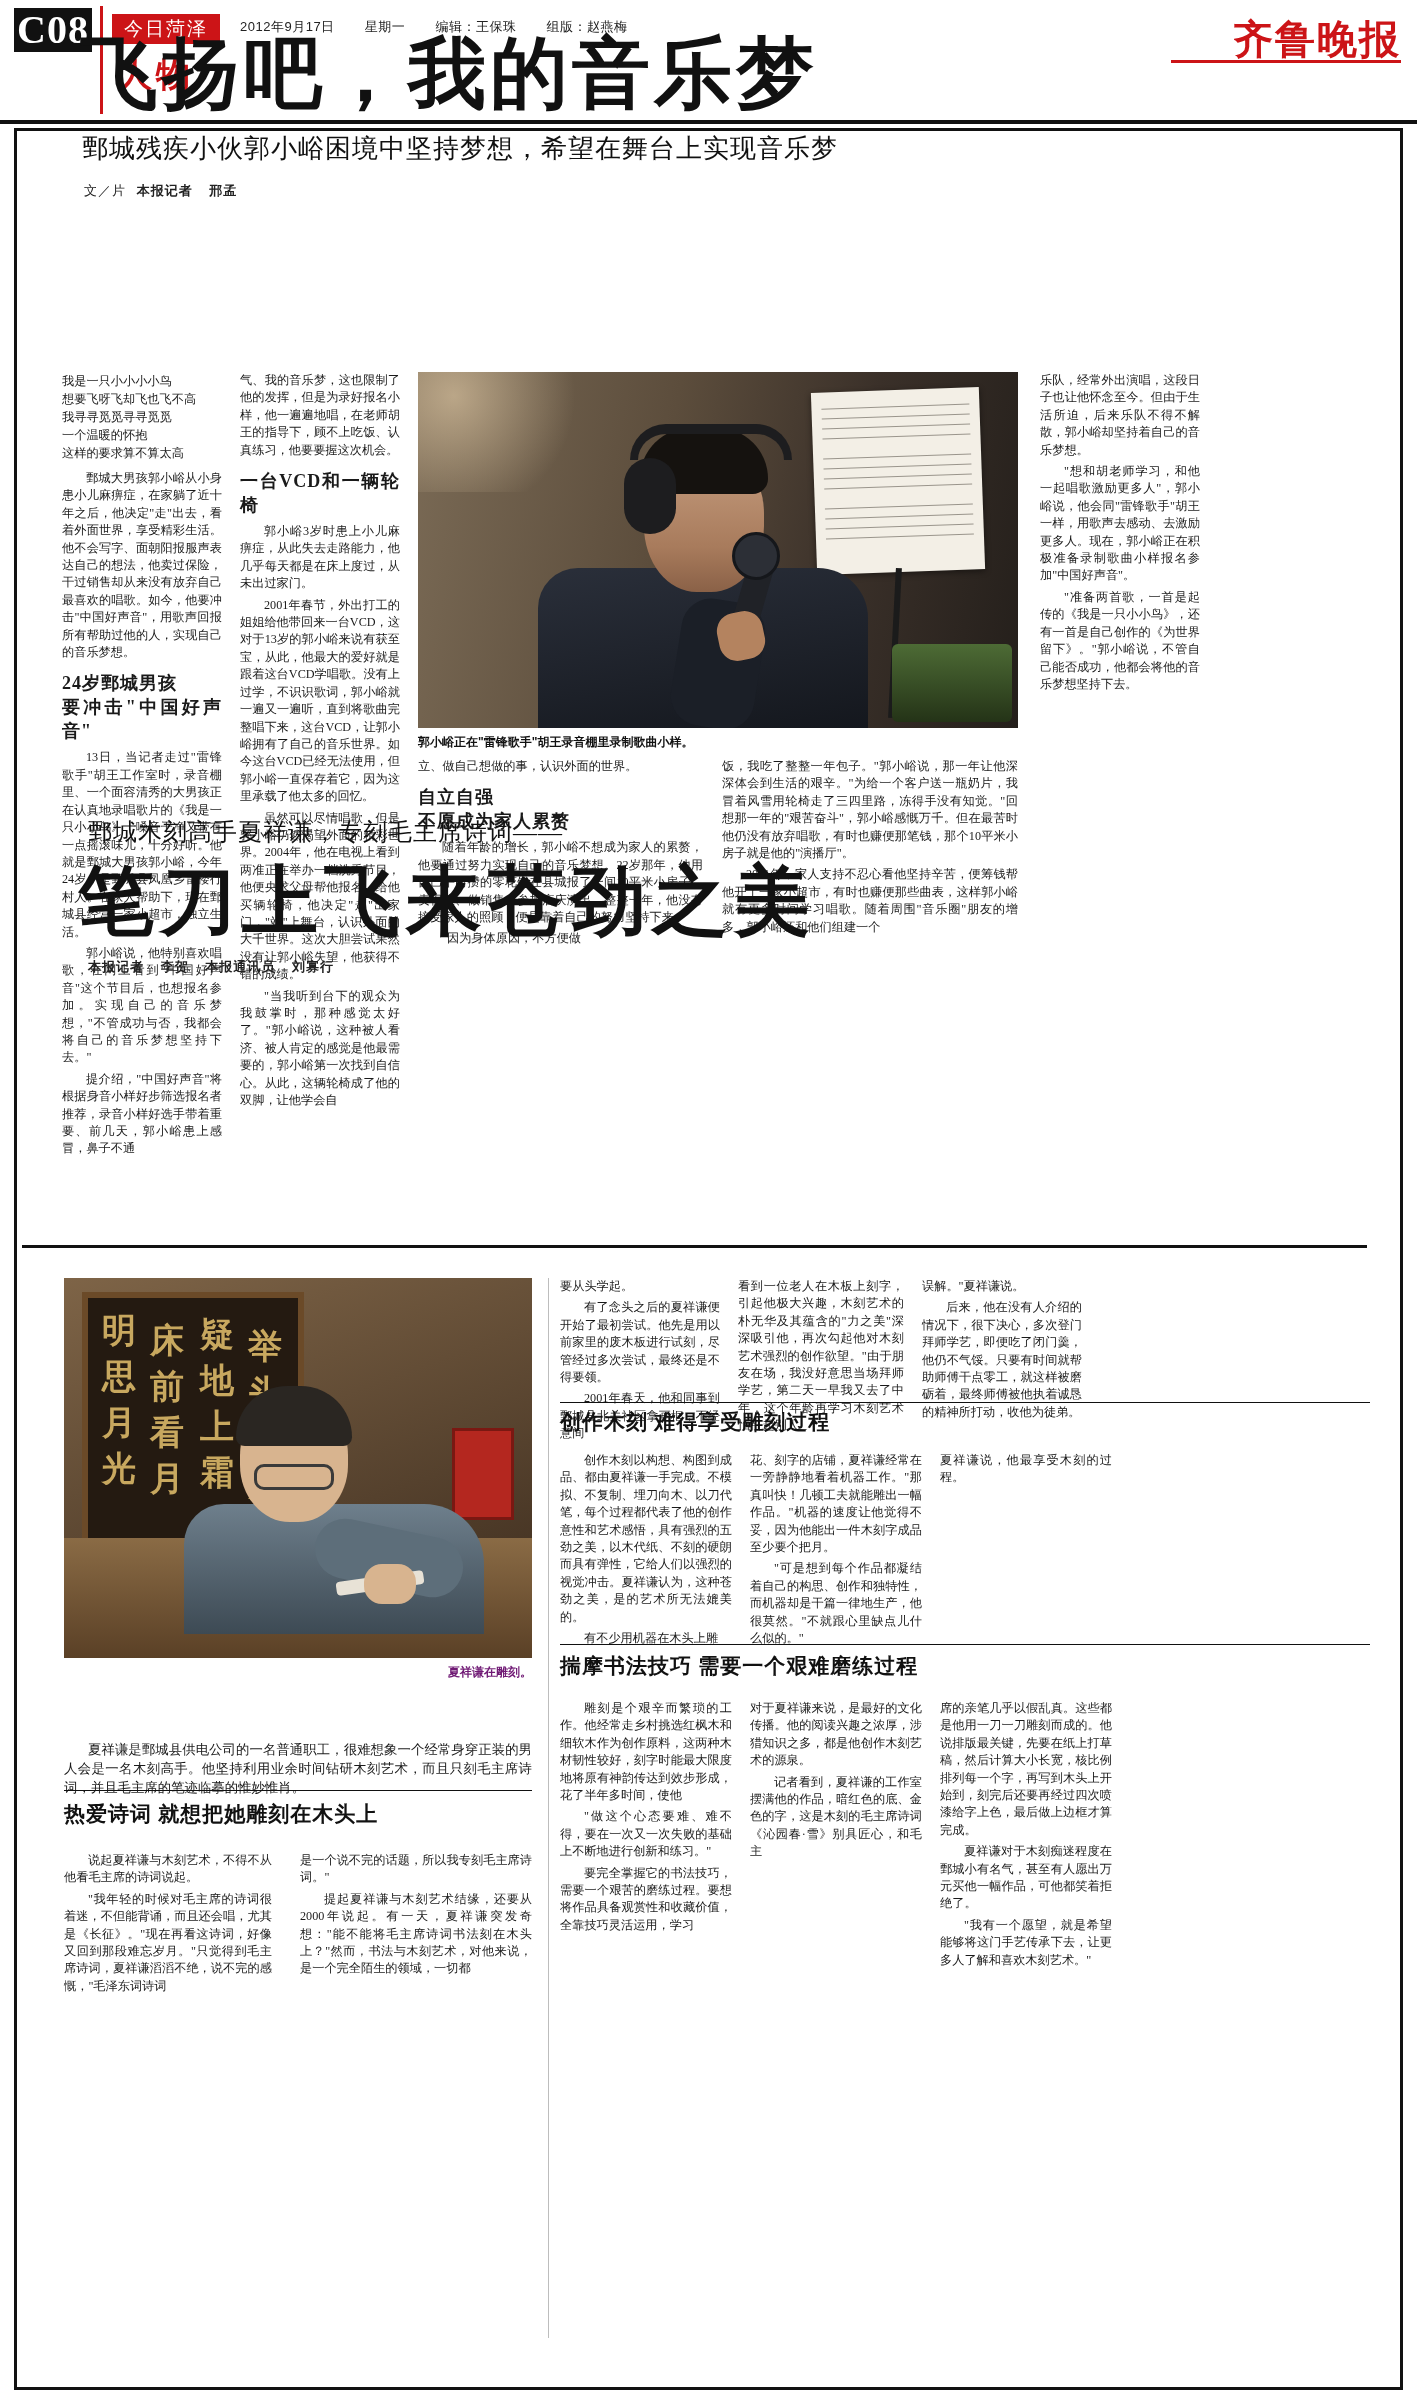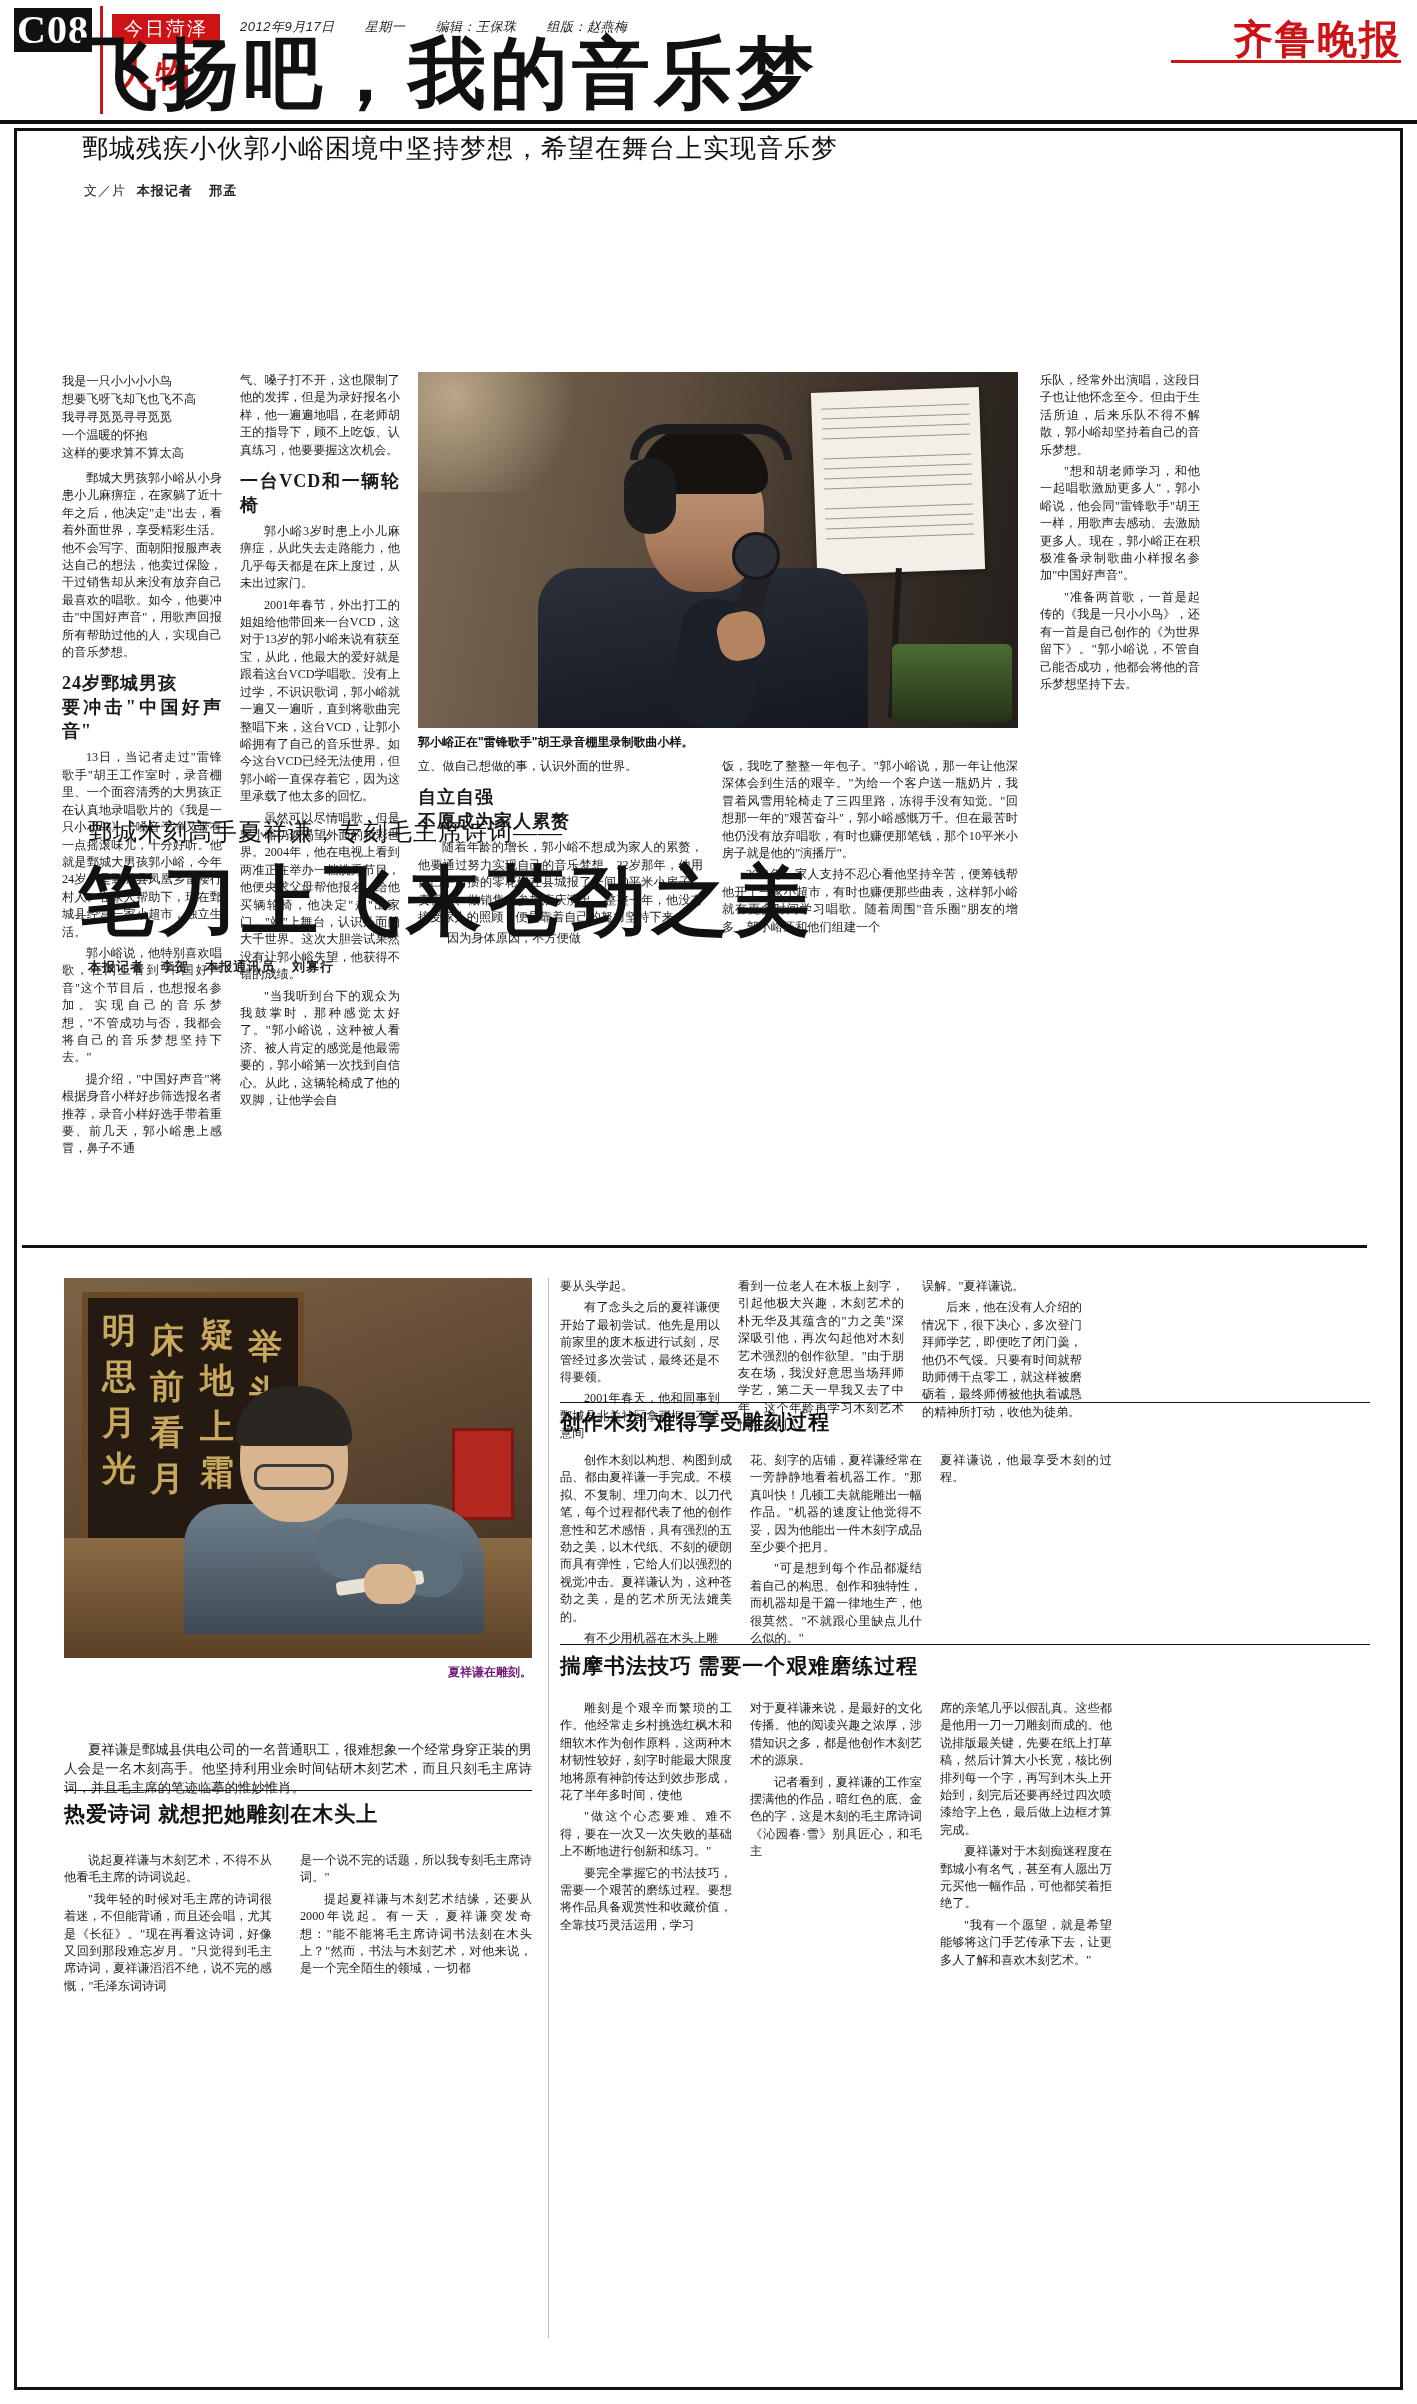--- a/index.html
+++ b/index.html
@@ -9,21 +9,21 @@
   
   .masthead{position:relative;height:120px;border-bottom:4px solid #111;}
   .mh-pagebox{position:absolute;left:14px;top:8px;width:78px;height:44px;background:#111;color:#fff;
     font-family:"Liberation Serif","DejaVu Serif",serif;font-weight:bold;font-size:40px;line-height:44px;text-align:center;letter-spacing:1px;}
   .mh-redrule{position:absolute;left:100px;top:6px;width:3px;height:108px;background:#cc1417;}
   .mh-tagbox{position:absolute;left:112px;top:14px;width:108px;height:30px;background:#cc1417;color:#fff;
     font-size:19px;line-height:30px;text-align:center;letter-spacing:2px;}
   .mh-section{position:absolute;left:118px;top:52px;color:#cc1417;font-size:34px;font-weight:bold;letter-spacing:4px;
     font-family:"Liberation Serif","DejaVu Serif",serif;}
   .mh-date{position:absolute;left:240px;top:18px;font-size:13px;color:#222;letter-spacing:0.5px;}
-  .mh-date span{margin-right:26px;font-style:italic;}
+  .mh-date span{margin-right:26px;}
   .mh-brand{position:absolute;right:16px;top:12px;color:#cc1417;font-size:40px;font-weight:bold;letter-spacing:2px;
     font-family:"Liberation Serif","DejaVu Serif",serif;}
   .mh-brandline{position:absolute;right:16px;top:60px;width:230px;height:3px;background:#cc1417;}
 
   .frame{position:absolute;left:14px;top:128px;width:1389px;height:2262px;border:3px solid #111;box-sizing:border-box;}
 
   
   .s1{position:absolute;left:22px;top:12px;width:1345px;}
   .s1-head{font-family:"Liberation Serif","DejaVu Serif",serif;font-weight:bold;font-size:78px;line-height:88px;
     letter-spacing:4px;color:#111;margin:18px 0 0 58px;}
@@ -145,21 +145,21 @@
       </div>
       <p>鄄城大男孩郭小峪从小身患小儿麻痹症，在家躺了近十年之后，他决定"走"出去，看着外面世界，享受精彩生活。他不会写字、面朝阳报服声表达自己的想法，他卖过保险，干过销售却从来没有放弃自己最喜欢的唱歌。如今，他要冲击"中国好声音"，用歌声回报所有帮助过他的人，实现自己的音乐梦想。</p>
       <h3 style="white-space:pre-line;">24岁鄄城男孩
 要冲击"中国好声音"</h3>
       <p>13日，当记者走过"雷锋歌手"胡王工作室时，录音棚里、一个面容清秀的大男孩正在认真地录唱歌片的《我是一只小小鸟》，嗓音干净又带有一点摇滚味儿，十分好听。他就是鄄城大男孩郭小峪，今年24岁，是鄄城县凤凰乡雷楼行村人。在家人帮助下，现在鄄城县经营一家小超市，独立生活。</p>
       <p>郭小峪说，他特别喜欢唱歌，在网上看到"中国好声音"这个节目后，也想报名参加。实现自己的音乐梦想，"不管成功与否，我都会将自己的音乐梦想坚持下去。"</p>
       <p>提介绍，"中国好声音"将根据身音小样好步筛选报名者推荐，录音小样好选手带着重要、前几天，郭小峪患上感冒，鼻子不通</p>
     </div>
 
     <div class="col c2">
-      <p class="noind">气、嗓子打不开，这也限制了他的发挥，但是为录好报名小样，他一遍遍地唱，在老师胡王的指导下，顾不上吃饭、认真练习，他要要握这次机会。</p>
+      <p class="noind">气、我的音乐梦，这也限制了他的发挥，但是为录好报名小样，他一遍遍地唱，在老师胡王的指导下，顾不上吃饭、认真练习，他要要握这次机会。</p>
       <h3>一台VCD和一辆轮椅</h3>
       <p>郭小峪3岁时患上小儿麻痹症，从此失去走路能力，他几乎每天都是在床上度过，从未出过家门。</p>
       <p>2001年春节，外出打工的姐姐给他带回来一台VCD，这对于13岁的郭小峪来说有获至宝，从此，他最大的爱好就是跟着这台VCD学唱歌。没有上过学，不识识歌词，郭小峪就一遍又一遍听，直到将歌曲完整唱下来，这台VCD，让郭小峪拥有了自己的音乐世界。如今这台VCD已经无法使用，但郭小峪一直保存着它，因为这里承载了他太多的回忆。</p>
       <p>虽然可以尽情唱歌，但是郭小峪仍然渴望外面的精彩世界。2004年，他在电视上看到两准正在举办一档洗秀节目，他便央求父母帮他报名，给他买辆轮椅，他决定"走"出家门，"站"上舞台，认识外面的大千世界。这次大胆尝试果然没有让郭小峪失望，他获得不错的成绩。</p>
       <p>"当我听到台下的观众为我鼓掌时，那种感觉太好了。"郭小峪说，这种被人看济、被人肯定的感觉是他最需要的，郭小峪第一次找到自信心。从此，这辆轮椅成了他的双脚，让他学会自</p>
       <p></p>
     </div>
 
     <div class="photo1">
       <div class="p1-wall"></div>

